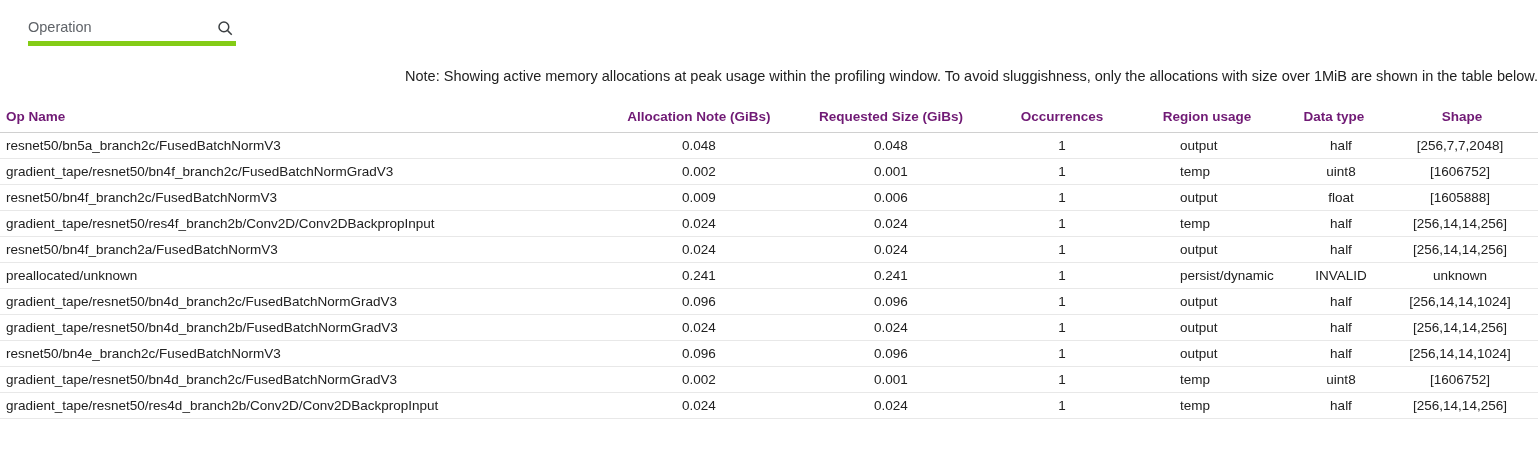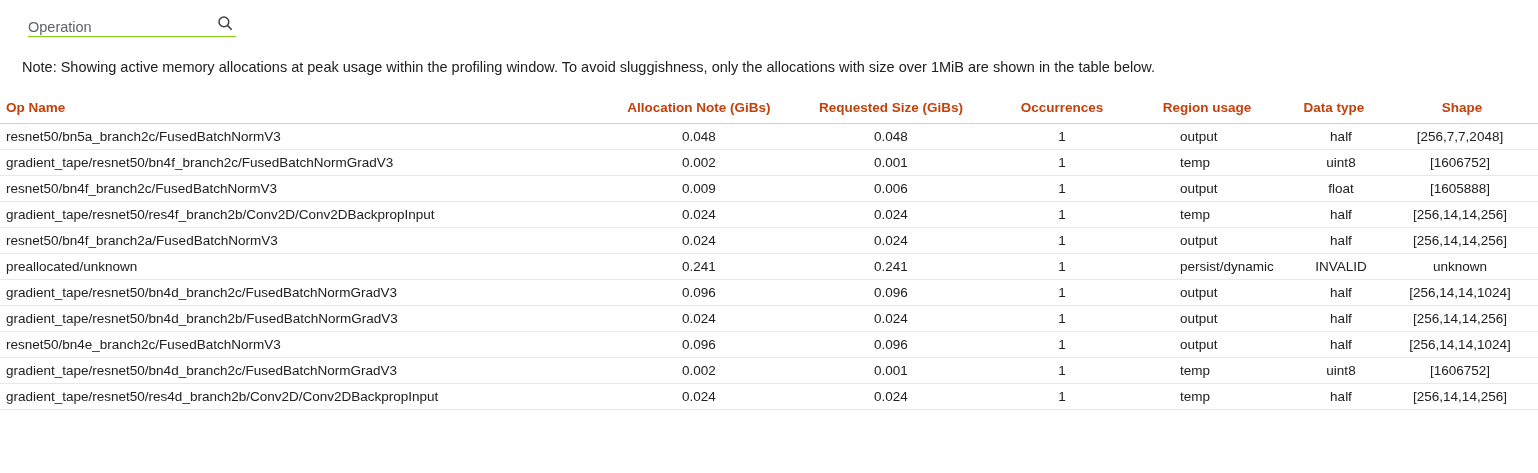--- a/index.html
+++ b/index.html
@@ -28,21 +28,22 @@
     margin: 0;
     padding: 20px 0 0 22px;
     letter-spacing: 0.1px;
   }
   .search-row {
     margin: 18px 0 0 28px;
   }
   .search-box {
     position: relative;
     width: 208px;
-    border-bottom: 1px solid #84cc16;
+    border-bottom: 5px solid #84cc16;
+    padding-bottom: 5px;
   }
   .search-input {
     border: none;
     outline: none;
     background: transparent;
     font-family: "Liberation Sans", sans-serif;
     font-size: 14.5px;
     color: #555;
     width: 172px;
     padding: 0;
@@ -57,31 +58,32 @@
     bottom: 4px;
     width: 18px;
     height: 18px;
     color: #3c4043;
   }
   .note {
     margin: 22px 0 0 22px;
     font-size: 14.5px;
     color: #212121;
     line-height: 1.2;
+    text-align: right;
   }
   table {
     border-collapse: collapse;
     width: 1538px;
     margin-top: 18px;
     table-layout: fixed;
   }
   thead th {
     font-size: 13.5px;
     font-weight: 700;
-    color: #c2410c;
+    color: #701a75;
     padding: 6px 8px 8px 8px;
     border-bottom: 1px solid #d0d0d0;
     text-align: center;
     white-space: nowrap;
   }
   tbody td {
     font-size: 13.5px;
     font-weight: 400;
     color: #212121;
     padding: 5px 8px;

